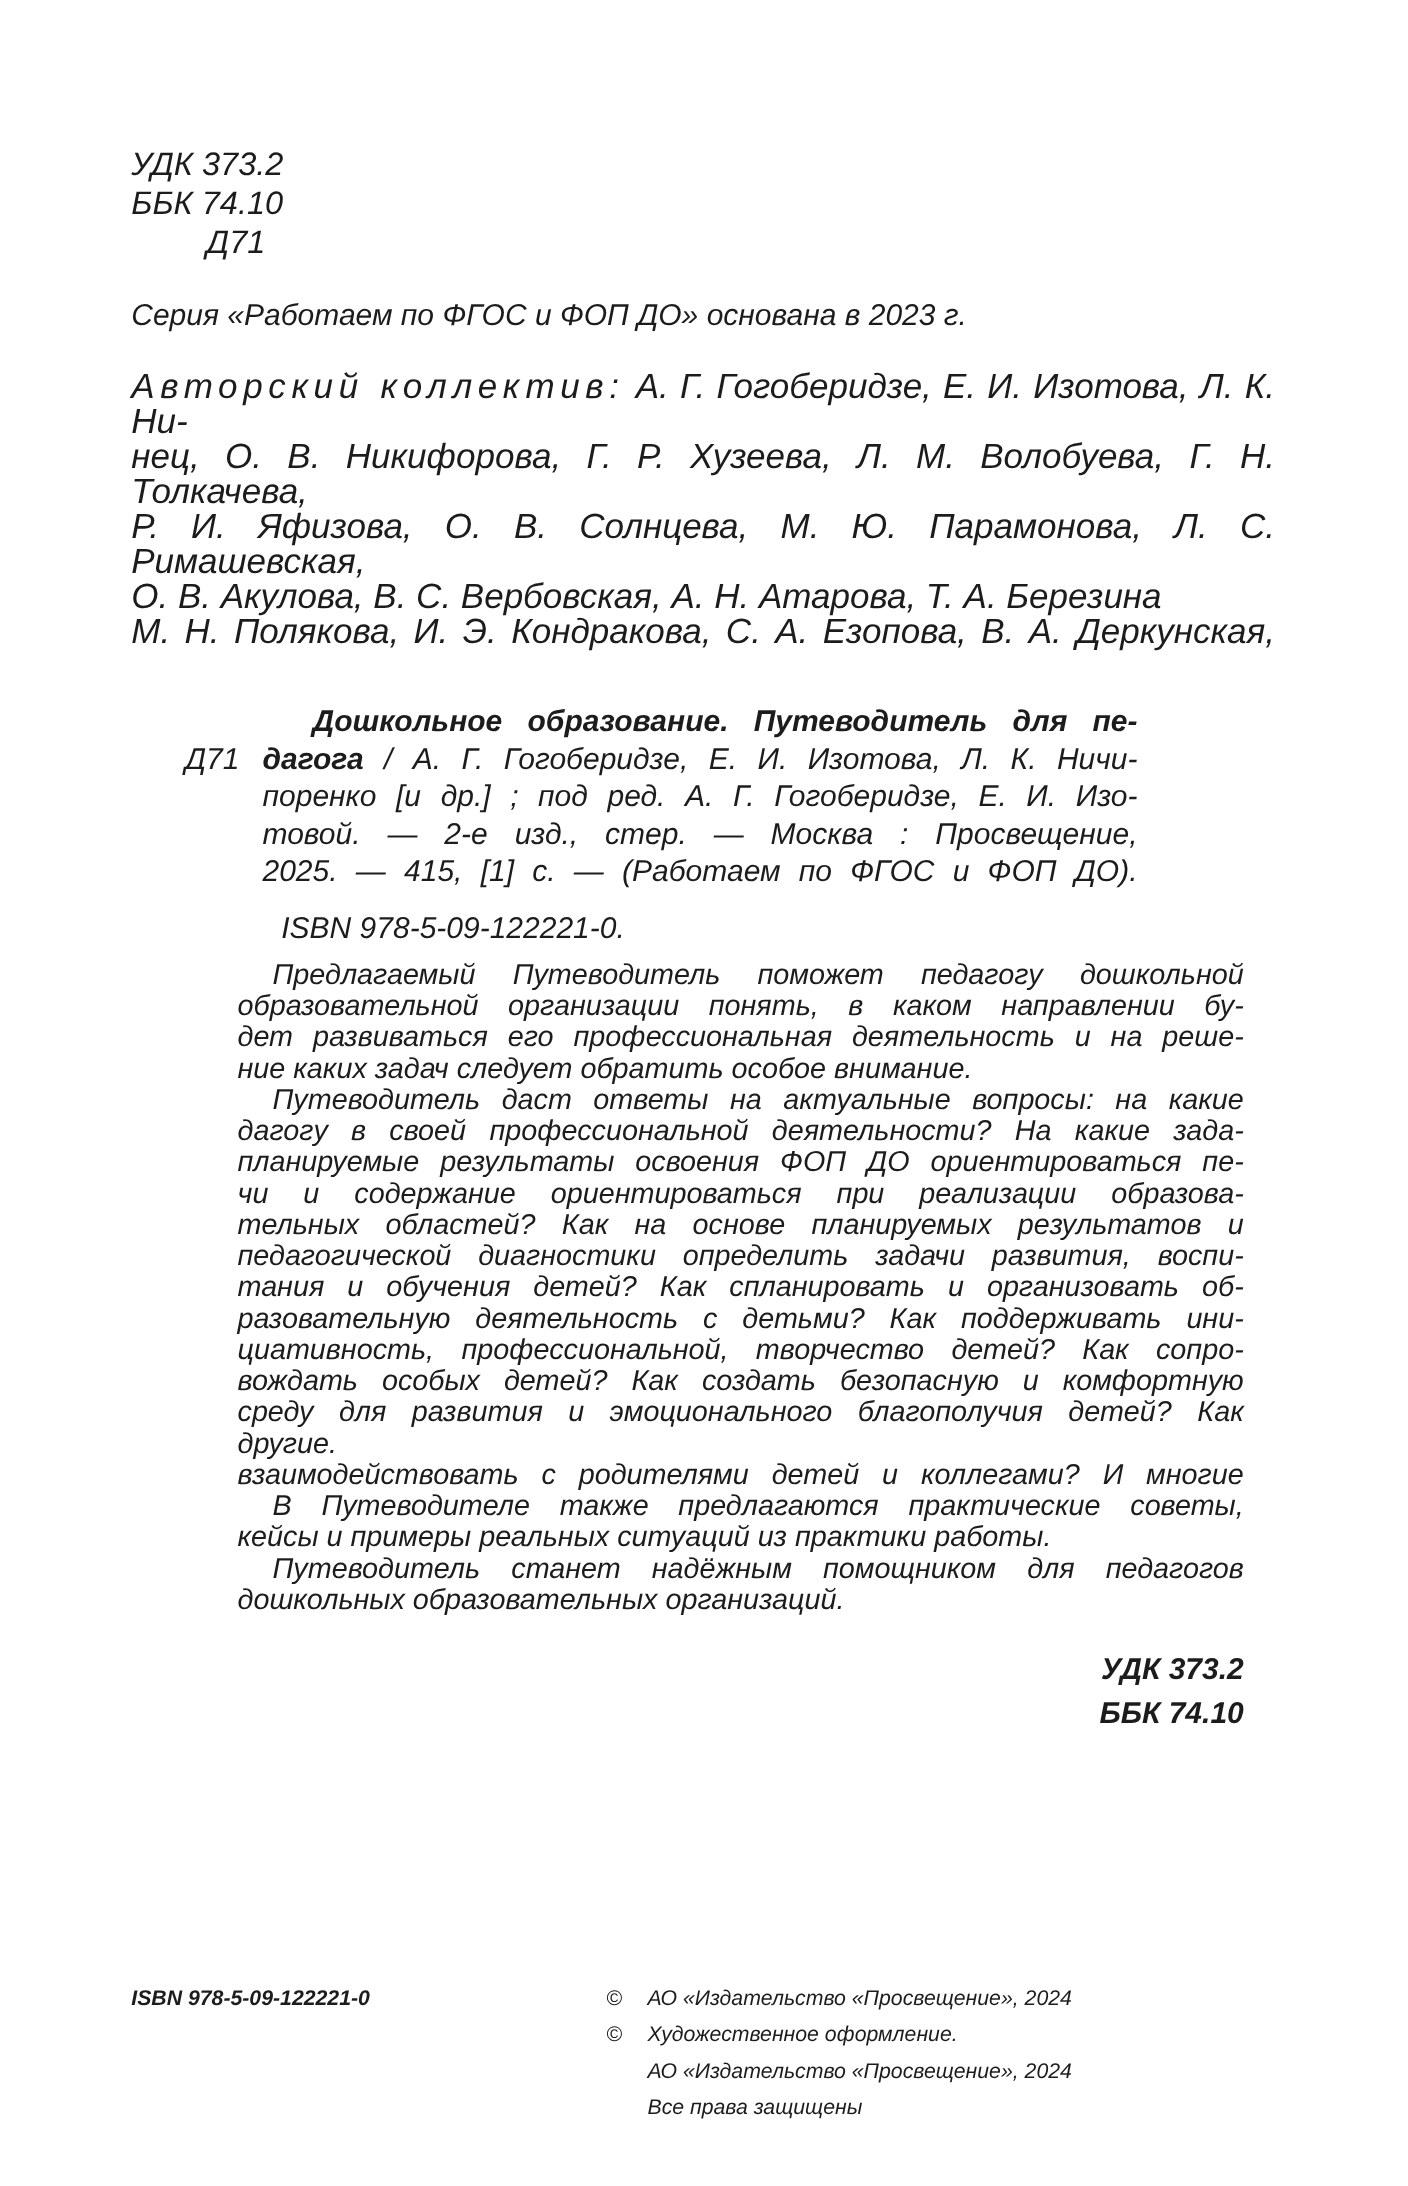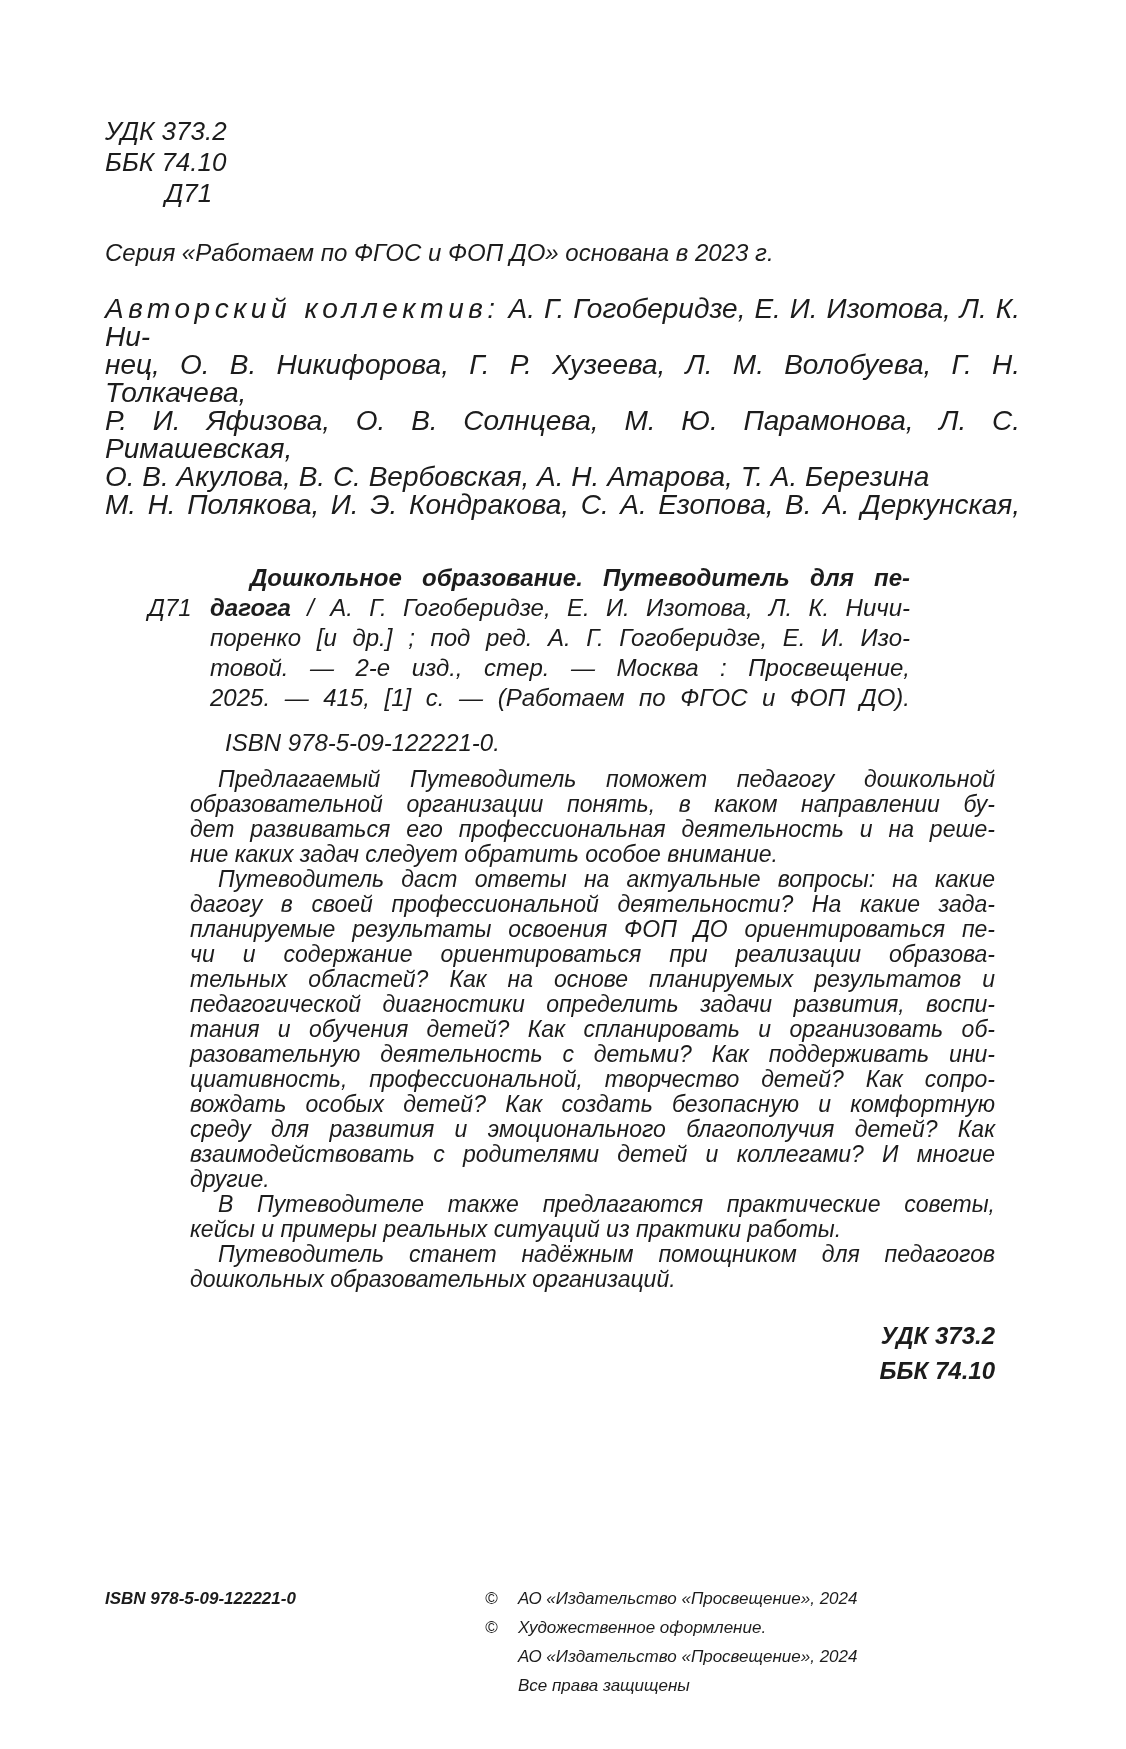--- a/index.html
+++ b/index.html
@@ -103,22 +103,22 @@
         <div class="jline">дагогу в своей профессиональной деятельности? На какие зада-</div>
         <div class="jline">планируемые результаты освоения ФОП ДО ориентироваться пе-</div>
         <div class="jline">чи и содержание ориентироваться при реализации образова-</div>
         <div class="jline">тельных областей? Как на основе планируемых результатов и</div>
         <div class="jline">педагогической диагностики определить задачи развития, воспи-</div>
         <div class="jline">тания и обучения детей? Как спланировать и организовать об-</div>
         <div class="jline">разовательную деятельность с детьми? Как поддерживать ини-</div>
         <div class="jline">циативность, профессиональной, творчество детей? Как сопро-</div>
         <div class="jline">вождать особых детей? Как создать безопасную и комфортную</div>
         <div class="jline">среду для развития и эмоционального благополучия детей? Как</div>
+        <div class="jline last">другие.</div>
         <div class="jline">взаимодействовать с родителями детей и коллегами? И многие</div>
-        <div class="jline last">другие.</div>
       </div>
       <div class="para">
         <div class="jline first">В Путеводителе также предлагаются практические советы,</div>
         <div class="jline last">кейсы и примеры реальных ситуаций из практики работы.</div>
       </div>
       <div class="para">
         <div class="jline first">Путеводитель станет надёжным помощником для педагогов</div>
         <div class="jline last">дошкольных образовательных организаций.</div>
       </div>
     </div>

